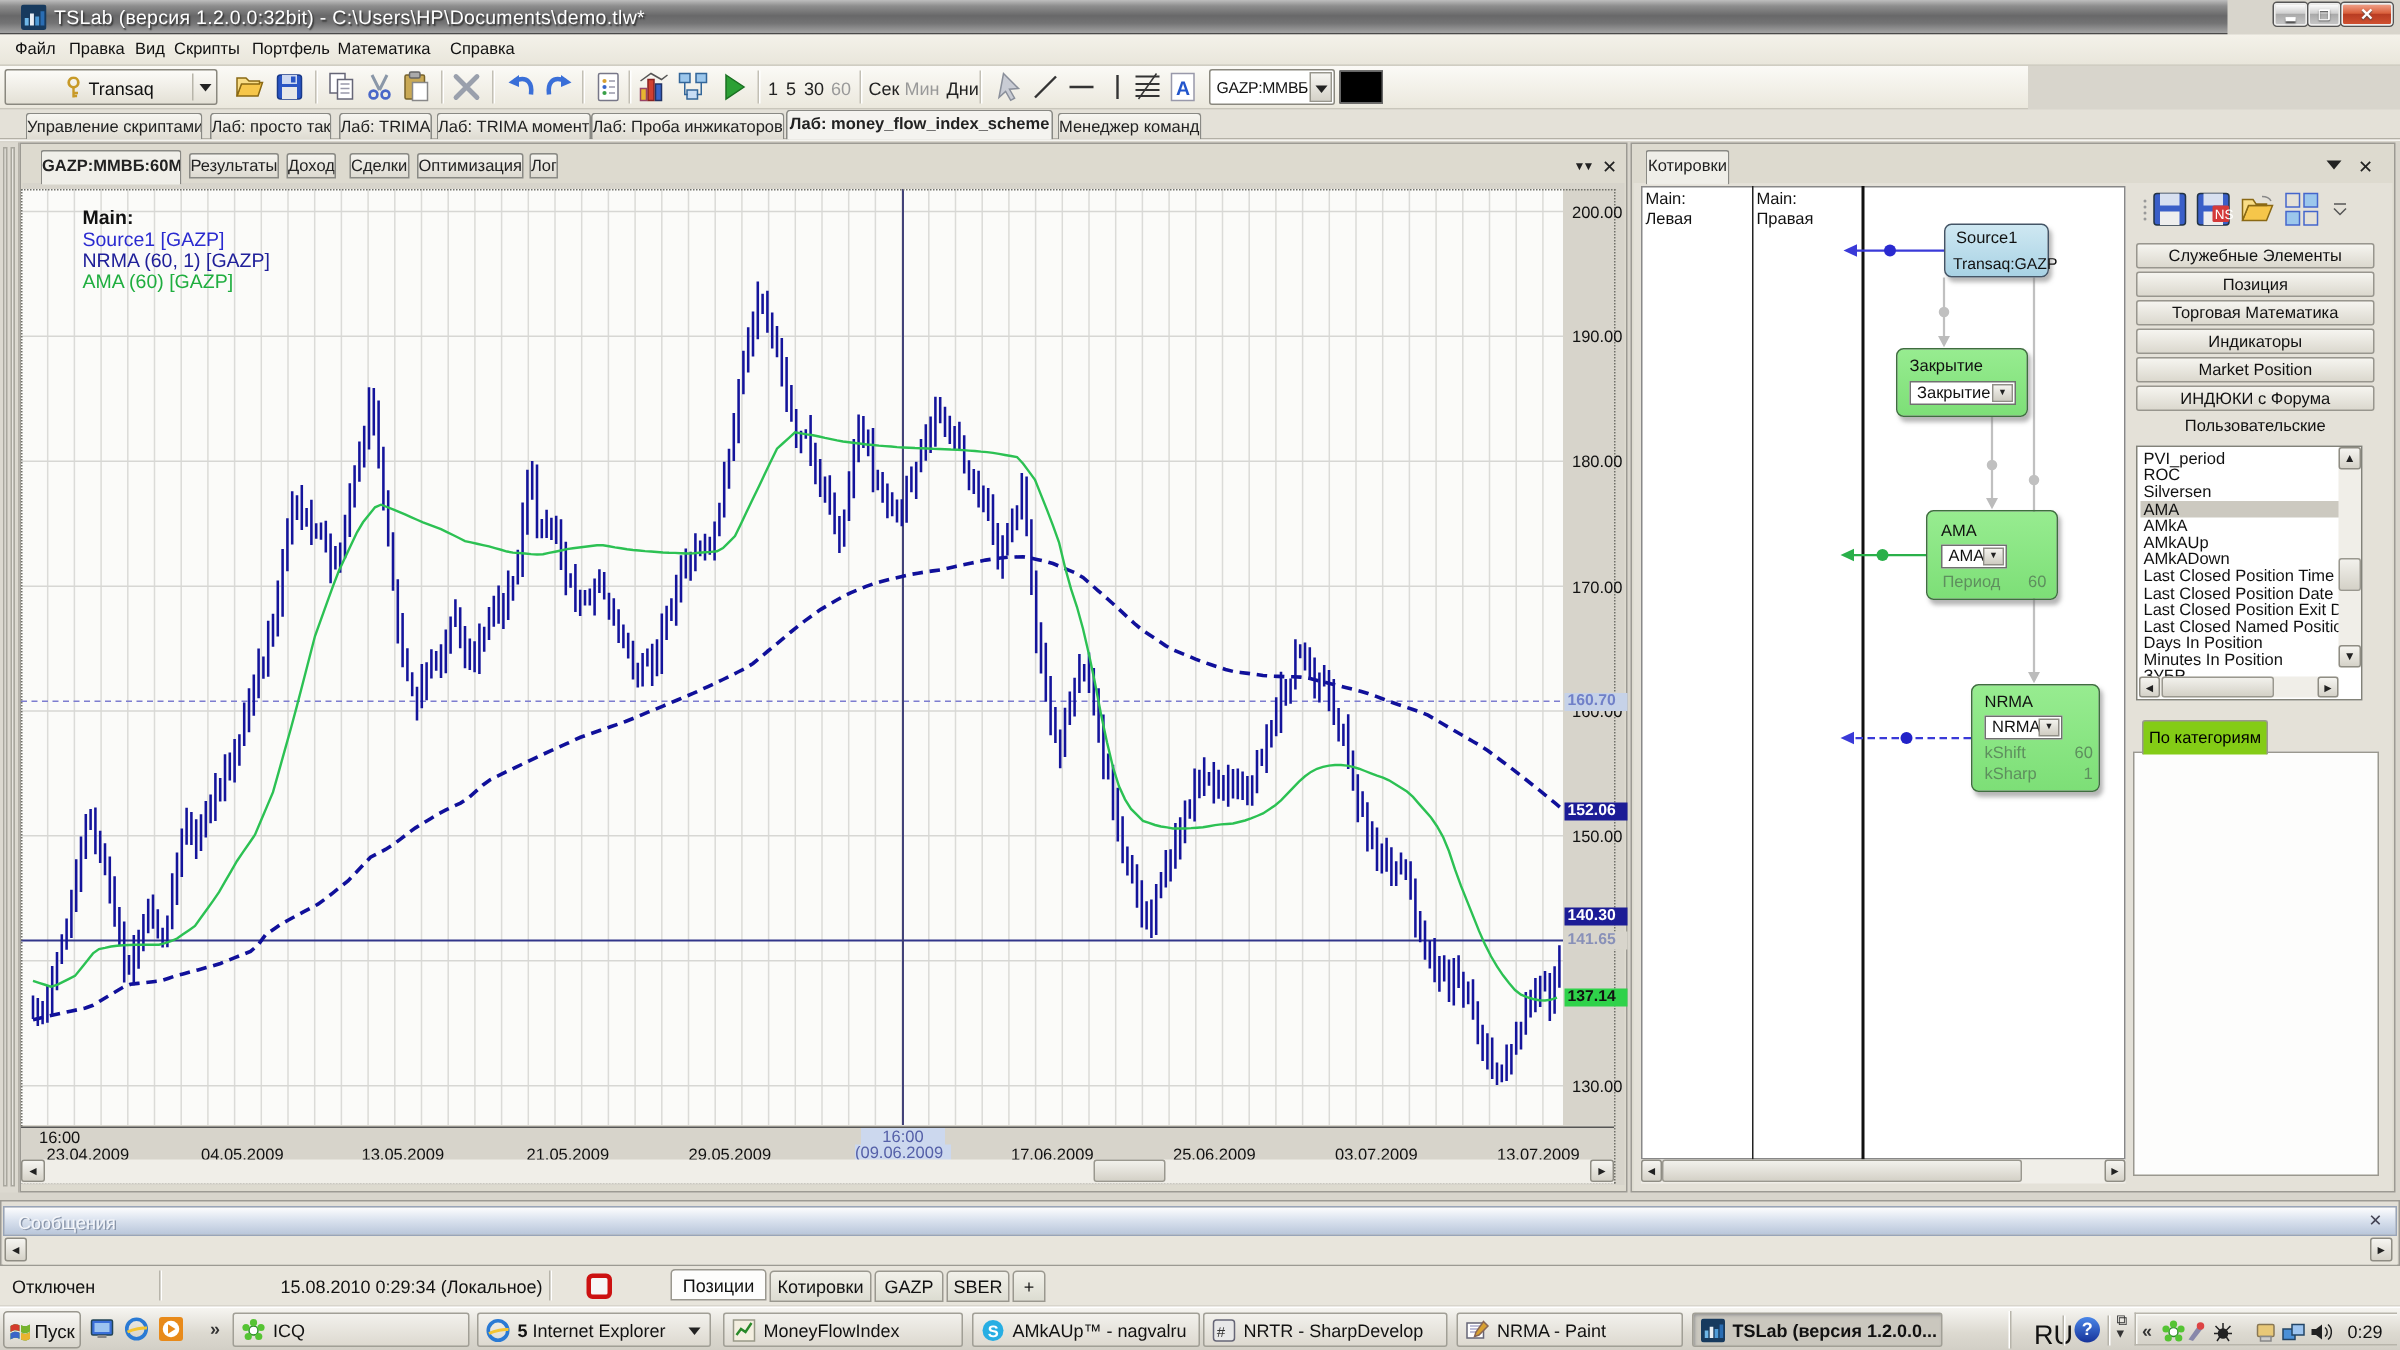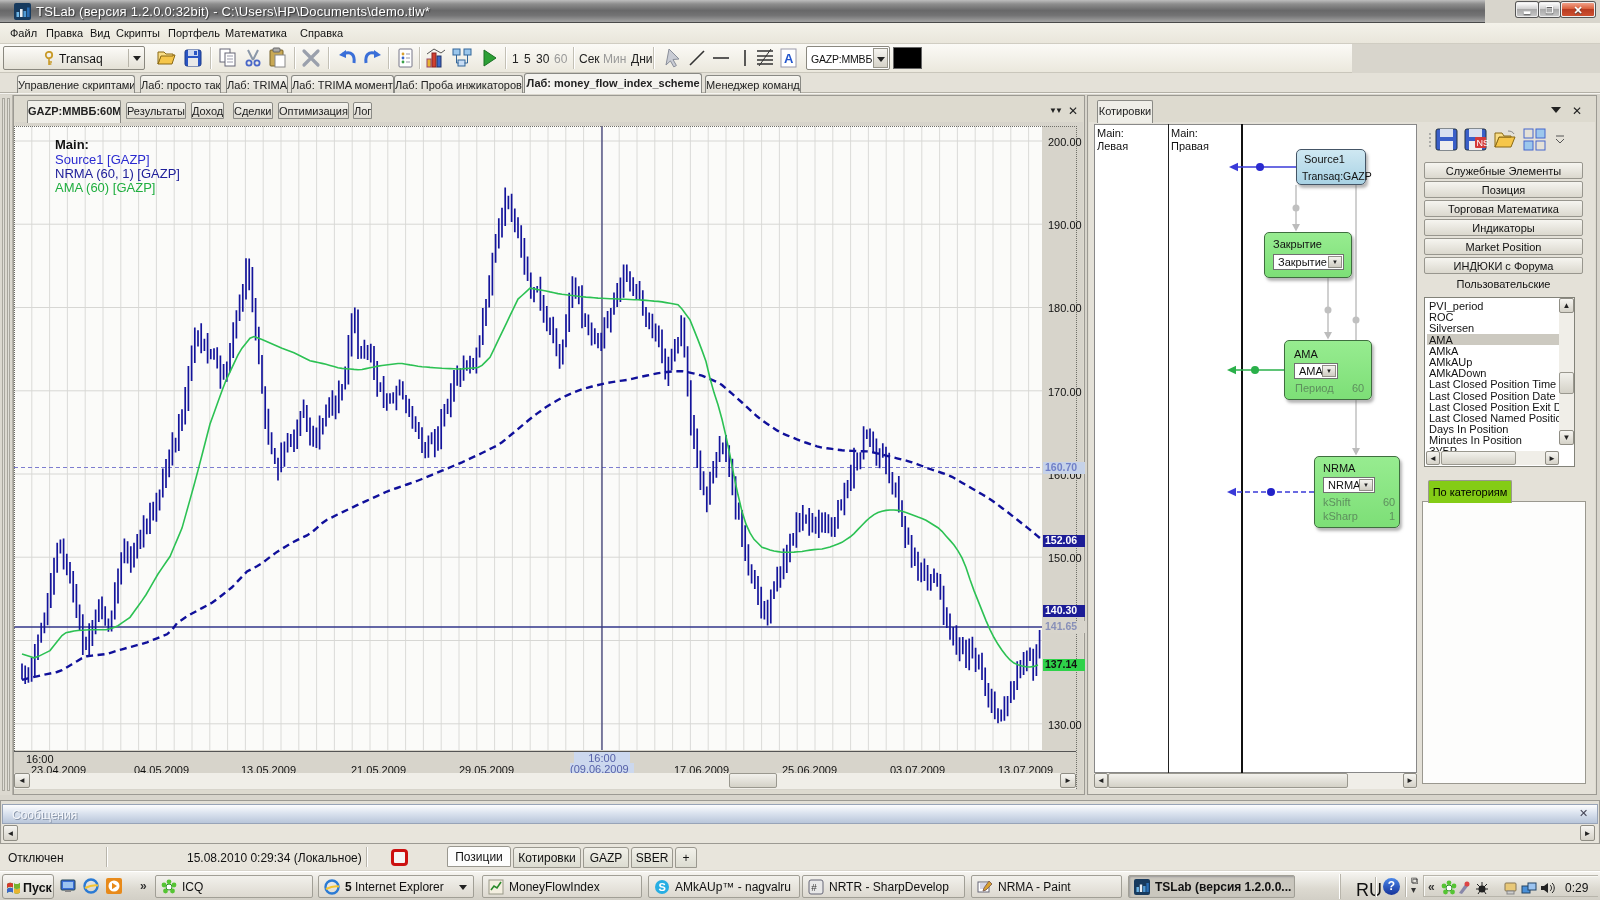--- a/index.html
+++ b/index.html
@@ -413,21 +413,21 @@
 </div>
 <div class="abs" id="task">
  <div class="abs" style="left:2px;top:2px;width:52px;height:25px;background:linear-gradient(#f8f7f4,#d8d5cc);border:1px solid #9a988f;border-radius:3px">
    <svg class="abs" style="left:3px;top:5px" width="15" height="15" viewBox="0 0 15 14">
         <path d="M1 3.5C3 2 5 2 7 3v4C5 6 3 6 1 7.5zM8 3c2 1 4 1 6-.5V7c-2 1.5-4 1.5-6 .5zM1 8.5C3 7 5 7 7 8v4c-2-1-4-1-6 .5zM8 8c2 1 4 1 6-.5V12c-2 1.5-4 1.5-6 .5z" fill="#3aa435"></path>
         <path d="M1 3.5C3 2 5 2 7 3v4C5 6 3 6 1 7.5z" fill="#d43b2c"></path>
         <path d="M8 3c2 1 4 1 6-.5V7c-2 1.5-4 1.5-6 .5z" fill="#77b32c"></path>
         <path d="M1 8.5C3 7 5 7 7 8v4c-2-1-4-1-6 .5z" fill="#3a66c8"></path>
         <path d="M8 8c2 1 4 1 6-.5V12c-2 1.5-4 1.5-6 .5z" fill="#e8b430"></path>
       </svg>
-   <div class="abs" style="left:20px;top:6px;font-weight:bold;font-size:12.5px;color:#111">Пуск</div>
+   <div class="abs" style="left:20px;top:6px;font-weight:normal;font-size:12.5px;color:#111">Пуск</div>
  </div>
  <svg class="abs" style="left:60px;top:6px" width="16" height="16" viewBox="0 0 16 16">
       <rect x="1" y="2" width="14" height="10" rx="1" fill="#3a6fd8" stroke="#245"></rect>
       <rect x="3" y="4" width="10" height="6" fill="#9cc4f0"></rect>
       <rect x="5" y="12" width="6" height="2" fill="#888"></rect>
     </svg>
     <svg class="abs" style="left:83px;top:6px" width="16" height="16" viewBox="0 0 16 16">
       <circle cx="8" cy="8" r="6.5" fill="none" stroke="#2a7ad4" stroke-width="2.4"></circle>
       <path d="M2 10c4-2 10-3 13-2.6" stroke="#f4c430" stroke-width="2" fill="none"></path>
     </svg>

